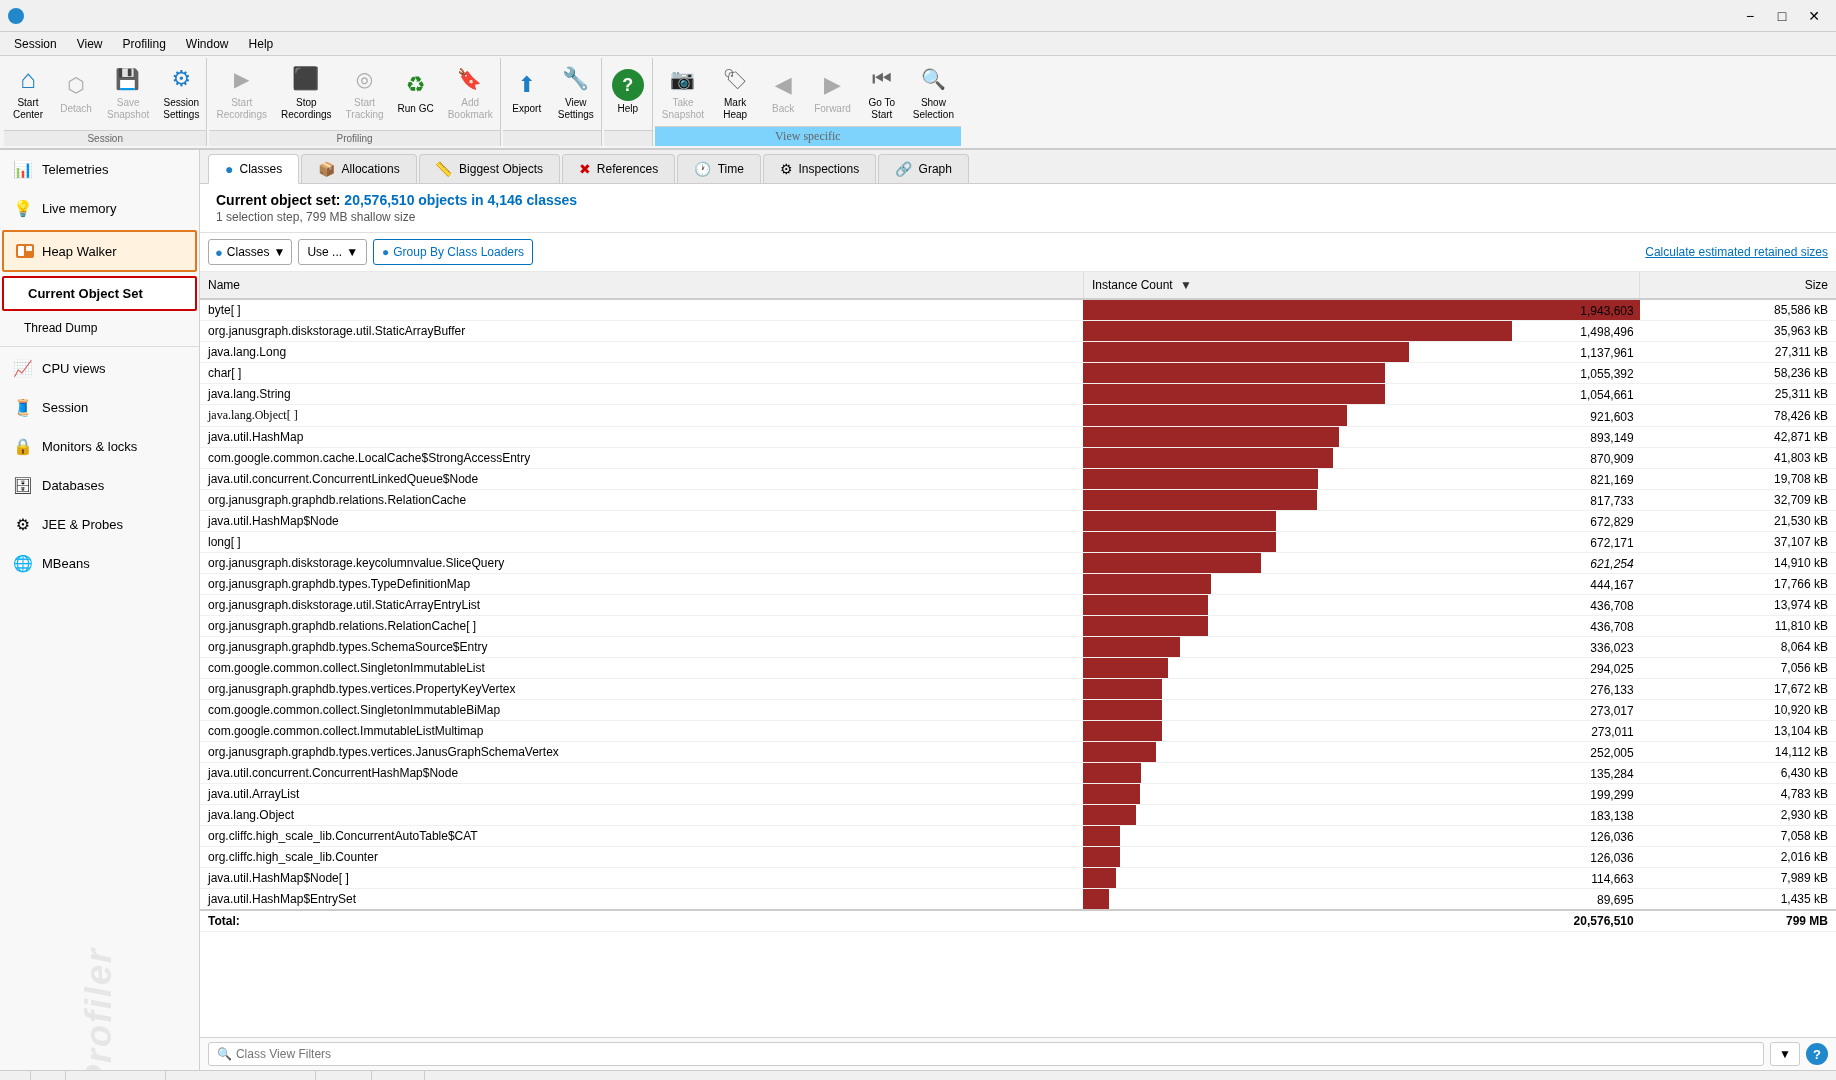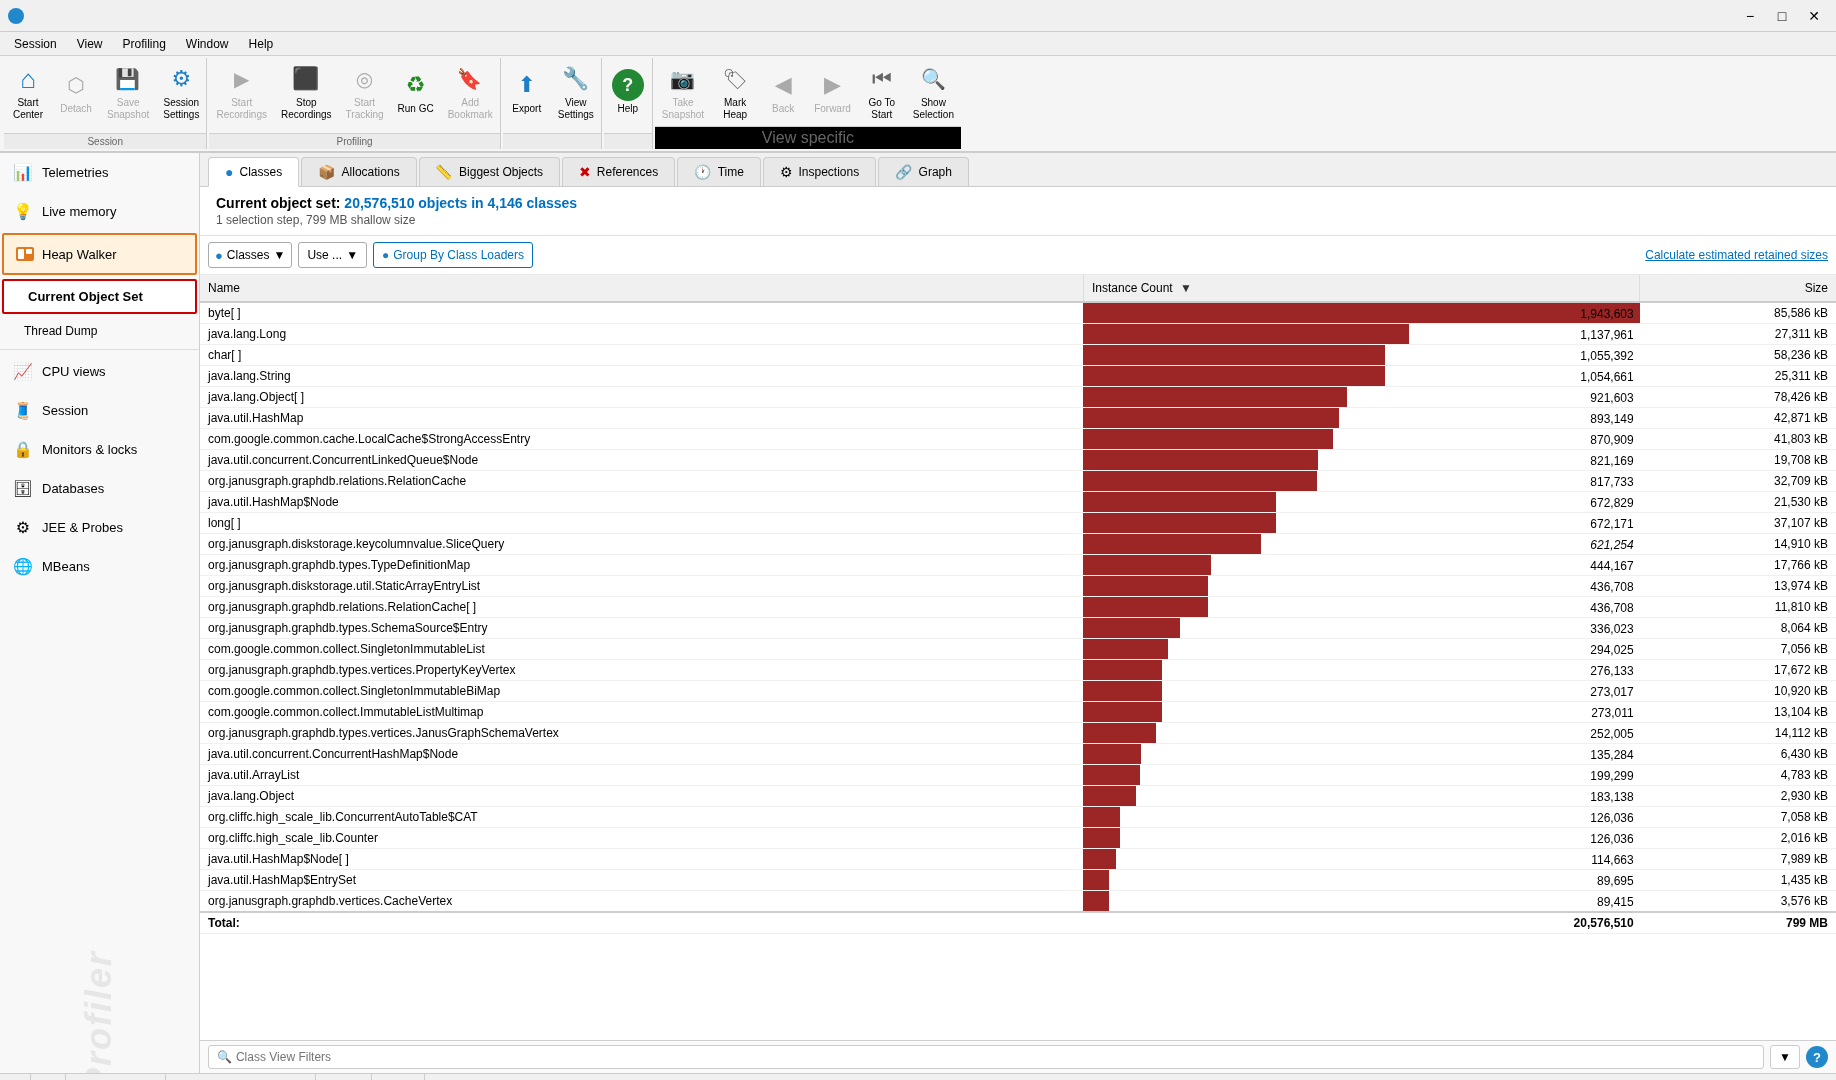--- a/index.html
+++ b/index.html
@@ -428,21 +428,21 @@
       </div>
       <div class="toolbar-btn">
         <div class="btn-icon" style="color:#666;font-size:22px;">⏮</div>
         <div class="btn-label">Go To<br>Start</div>
       </div>
       <div class="toolbar-btn">
         <div class="btn-icon" style="color:#666;font-size:20px;">🔍</div>
         <div class="btn-label">Show<br>Selection</div>
       </div>
     </div>
-    <div style="text-align:center;font-size:16px;color:#666;padding:2px;background:#000000;border-top:1px solid #d0d0d0;">View specific</div>
+    <div style="text-align:center;font-size:12px;color:#666;padding:2px;background:#7dd3fc;border-top:1px solid #d0d0d0;font-family:Liberation Serif, serif;">View specific</div>
   </div>
 </div>
 
 <div id="main-layout" style="display:flex;height:calc(1080px - 32px - 24px - 76px - 28px);">
 
   <div id="sidebar">
     <div class="sidebar-item">
       <div class="s-icon" style="font-size:16px;">📊</div>
       <span>Telemetries</span>
     </div>
@@ -567,20 +567,28 @@
         <tbody id="table-body">
         <tr>
               <td class="col-name" style="padding-left: 8px;">byte[ ]</td>
               <td class="col-instance bar-td" style="position: relative; overflow: hidden; height: 20px;">
                 <div style="position: absolute; left: 0px; top: 0px; bottom: 0px; width: 100%; background: rgb(139, 0, 0); opacity: 0.85;"></div>
                 <span style="position: relative; z-index: 1; display: block; text-align: right; padding-right: 6px; padding-top: 2px;">1,943,603</span>
               </td>
               <td class="col-size">85,586 kB</td>
             </tr>
             <tr>
+              <td class="col-name" style="padding-left: 8px;">org.janusgraph.diskstorage.util.StaticArrayBuffer</td>
+              <td class="col-instance bar-td" style="position: relative; overflow: hidden; height: 20px;">
+                <div style="position: absolute; left: 0px; top: 0px; bottom: 0px; width: 77.0989%; background: rgb(139, 0, 0); opacity: 0.85;"></div>
+                <span style="position: relative; z-index: 1; display: block; text-align: right; padding-right: 6px; padding-top: 2px;">1,498,496</span>
+              </td>
+              <td class="col-size">35,963 kB</td>
+            </tr>
+            <tr>
               <td class="col-name" style="padding-left: 8px; margin-top: 16px;">java.lang.Long</td>
               <td class="col-instance bar-td" style="position: relative; overflow: hidden; height: 20px;">
                 <div style="position: absolute; left: 0px; top: 0px; bottom: 0px; width: 58.549%; background: rgb(139, 0, 0); opacity: 0.85;"></div>
                 <span style="position: relative; z-index: 1; display: block; text-align: right; padding-right: 6px; padding-top: 2px;">1,137,961</span>
               </td>
               <td class="col-size">27,311 kB</td>
             </tr>
             <tr>
               <td class="col-name" style="padding-left: 8px;">char[ ]</td>
               <td class="col-instance bar-td" style="position: relative; overflow: hidden; height: 20px;">
@@ -591,21 +599,21 @@
             </tr>
             <tr>
               <td class="col-name" style="padding-left: 8px;">java.lang.String</td>
               <td class="col-instance bar-td" style="position: relative; overflow: hidden; height: 20px;">
                 <div style="position: absolute; left: 0px; top: 0px; bottom: 0px; width: 54.2632%; background: rgb(139, 0, 0); opacity: 0.85;"></div>
                 <span style="position: relative; z-index: 1; display: block; text-align: right; padding-right: 6px; padding-top: 2px;">1,054,661</span>
               </td>
               <td class="col-size">25,311 kB</td>
             </tr>
             <tr>
-              <td class="col-name" style="padding-left: 8px;">java.lang.Object[ ]</td>
+              <td class="col-name" style="padding-left: 8px; font-family: Liberation Serif, serif;">java.lang.Object[ ]</td>
               <td class="col-instance bar-td" style="position: relative; overflow: hidden; height: 20px;">
                 <div style="position: absolute; left: 0px; top: 0px; bottom: 0px; width: 47.4172%; background: rgb(139, 0, 0); opacity: 0.85;"></div>
                 <span style="position: relative; z-index: 1; display: block; text-align: right; padding-right: 6px; padding-top: 2px;">921,603</span>
               </td>
               <td class="col-size">78,426 kB</td>
             </tr>
             <tr>
               <td class="col-name" style="padding-left: 8px;">java.util.HashMap</td>
               <td class="col-instance bar-td" style="position: relative; overflow: hidden; height: 20px;">
                 <div style="position: absolute; left: 0px; top: 0px; bottom: 0px; width: 45.9533%; background: rgb(139, 0, 0); opacity: 0.85;"></div>
@@ -782,28 +790,20 @@
               <td class="col-size">7,989 kB</td>
             </tr>
             <tr>
               <td class="col-name" style="padding-left: 8px;">java.util.HashMap$EntrySet</td>
               <td class="col-instance bar-td" style="position: relative; overflow: hidden; height: 20px;">
                 <div style="position: absolute; left: 0px; top: 0px; bottom: 0px; width: 4.61488%; background: rgb(139, 0, 0); opacity: 0.85;"></div>
                 <span style="position: relative; z-index: 1; display: block; text-align: right; padding-right: 6px; padding-top: 2px;">89,695</span>
               </td>
               <td class="col-size">1,435 kB</td>
             </tr>
-            <tr>
-              <td class="col-name" style="padding-left: 8px;">org.janusgraph.graphdb.vertices.CacheVertex</td>
-              <td class="col-instance bar-td" style="position: relative; overflow: hidden; height: 20px;">
-                <div style="position: absolute; left: 0px; top: 0px; bottom: 0px; width: 4.60048%; background: rgb(139, 0, 0); opacity: 0.85;"></div>
-                <span style="position: relative; z-index: 1; display: block; text-align: right; padding-right: 6px; padding-top: 2px;">89,415</span>
-              </td>
-              <td class="col-size">3,576 kB</td>
-            </tr>
             <tr class="total-row">
               <td>Total:</td>
               <td style="text-align: right; padding-right: 6px;">20,576,510</td>
               <td>799 MB</td>
             </tr>
           </tbody>
       </table>
     </div>
 
     <div id="filter-input-row">

